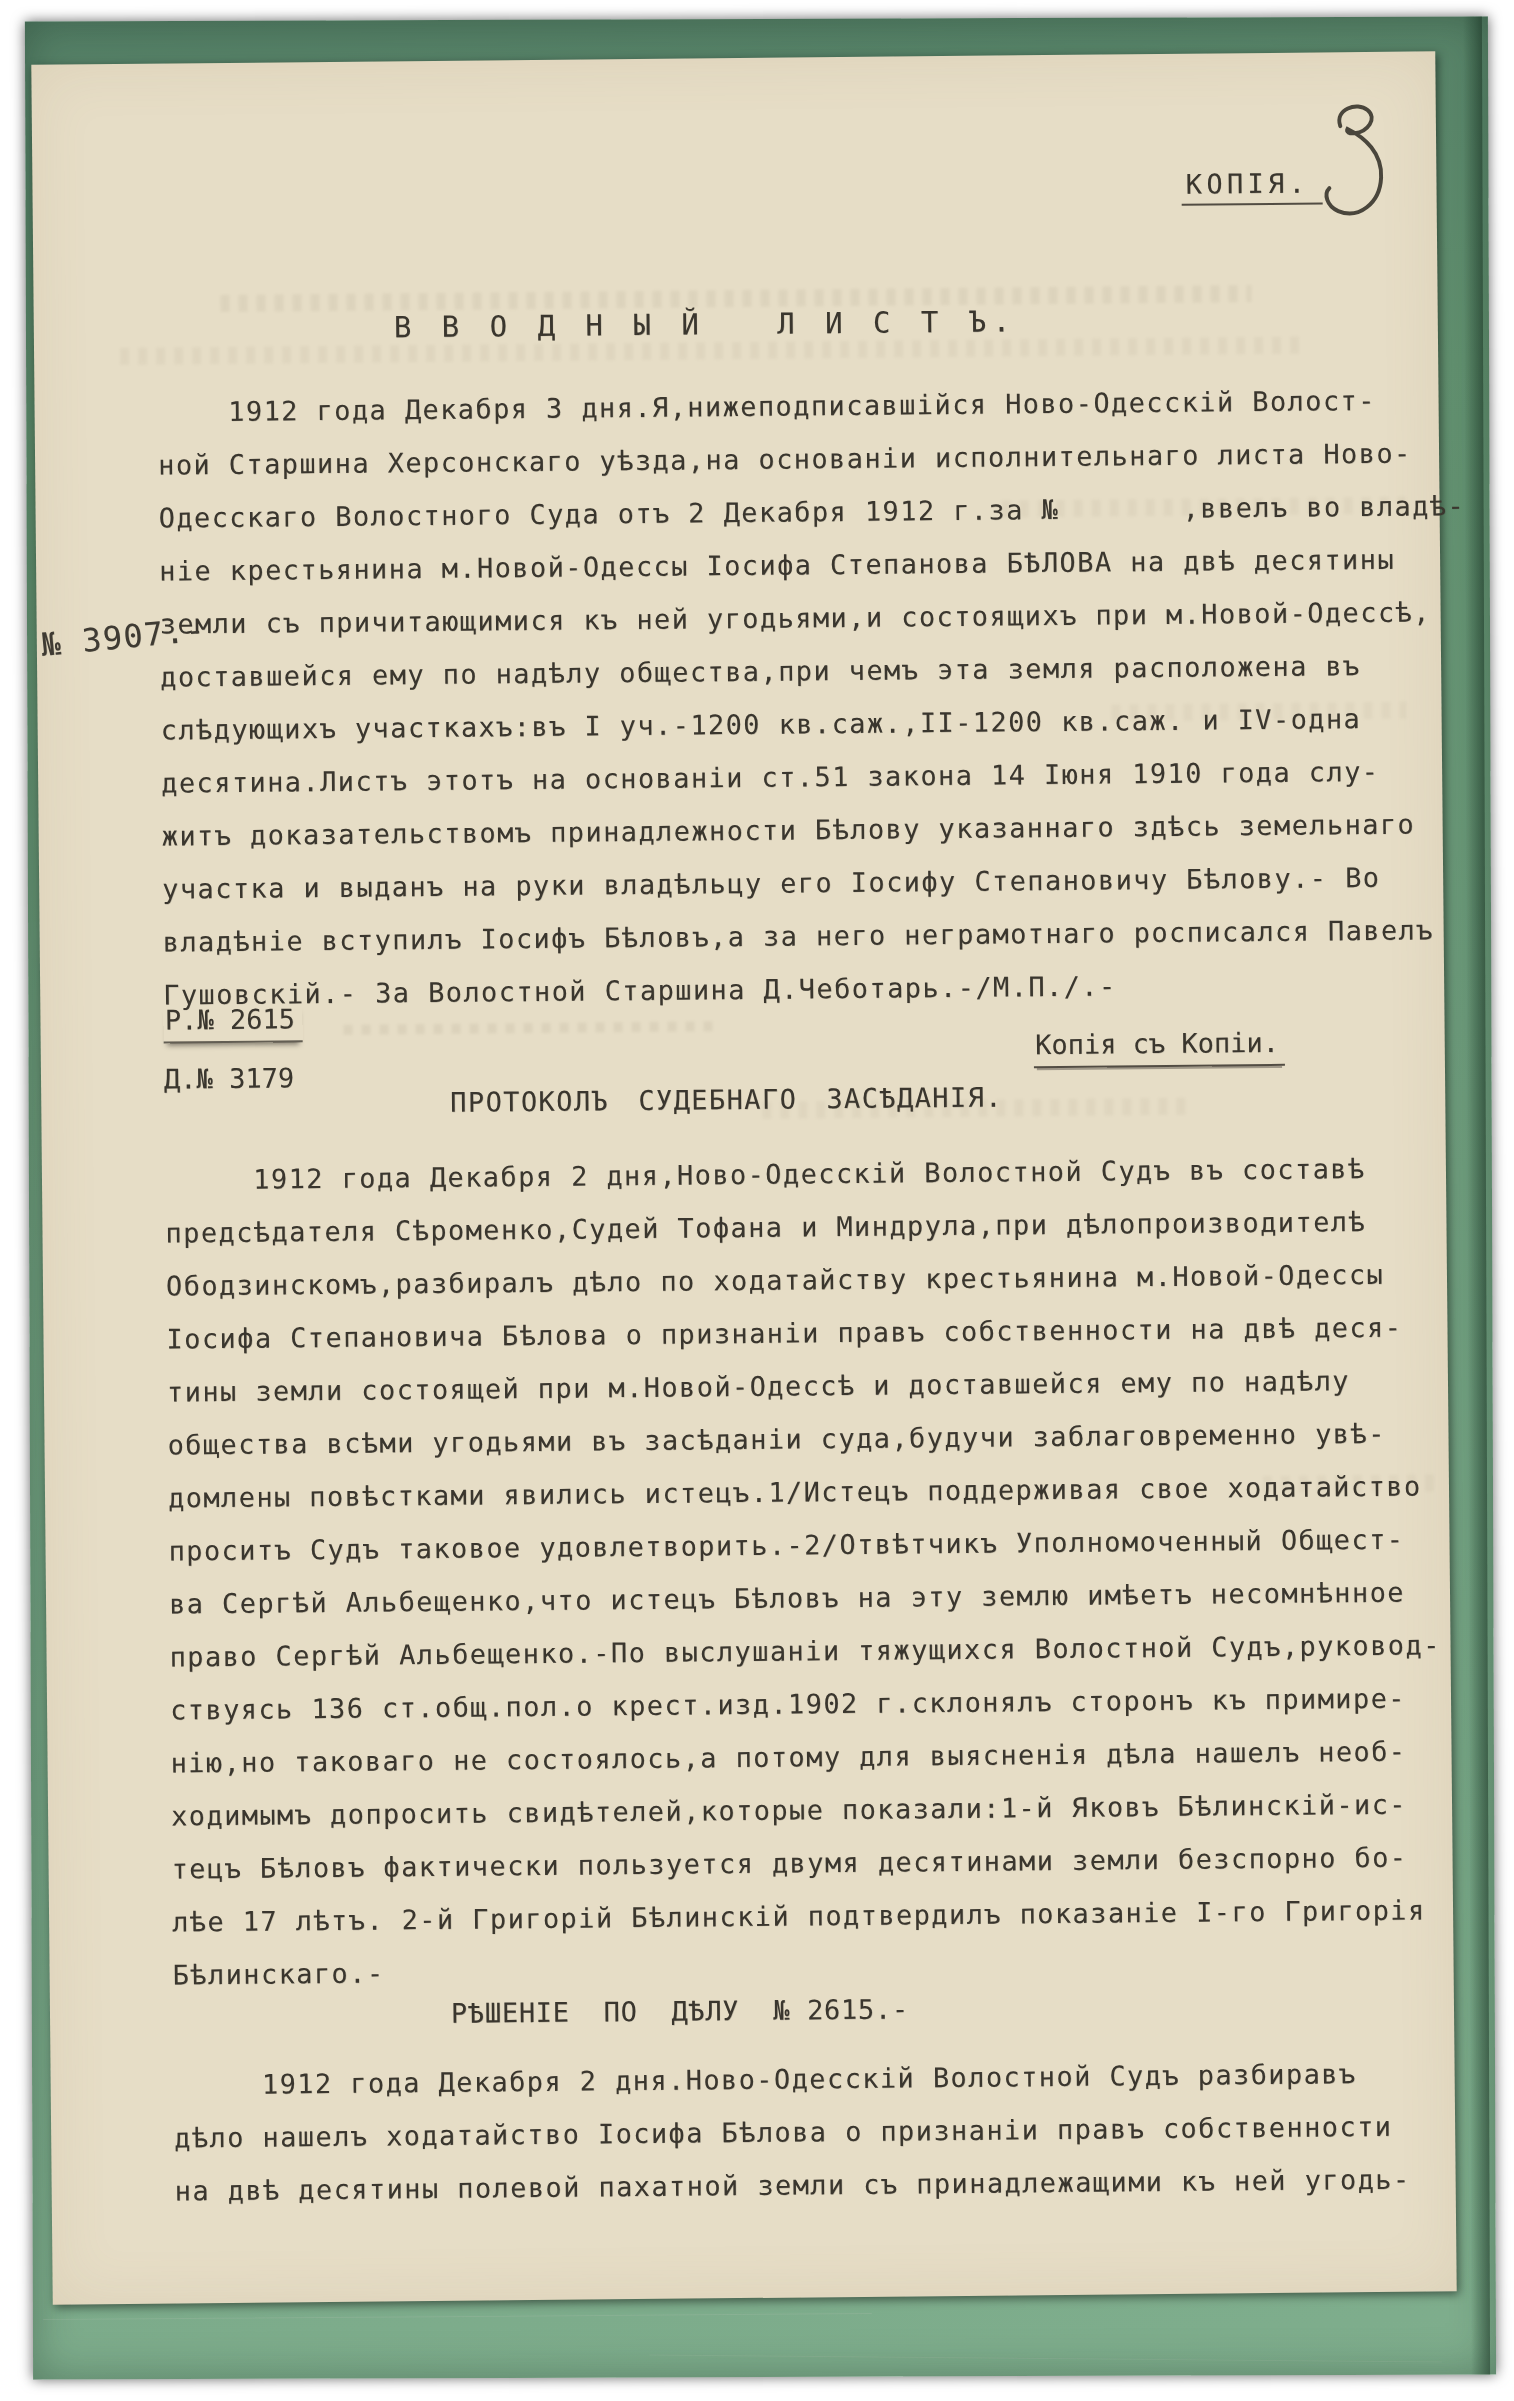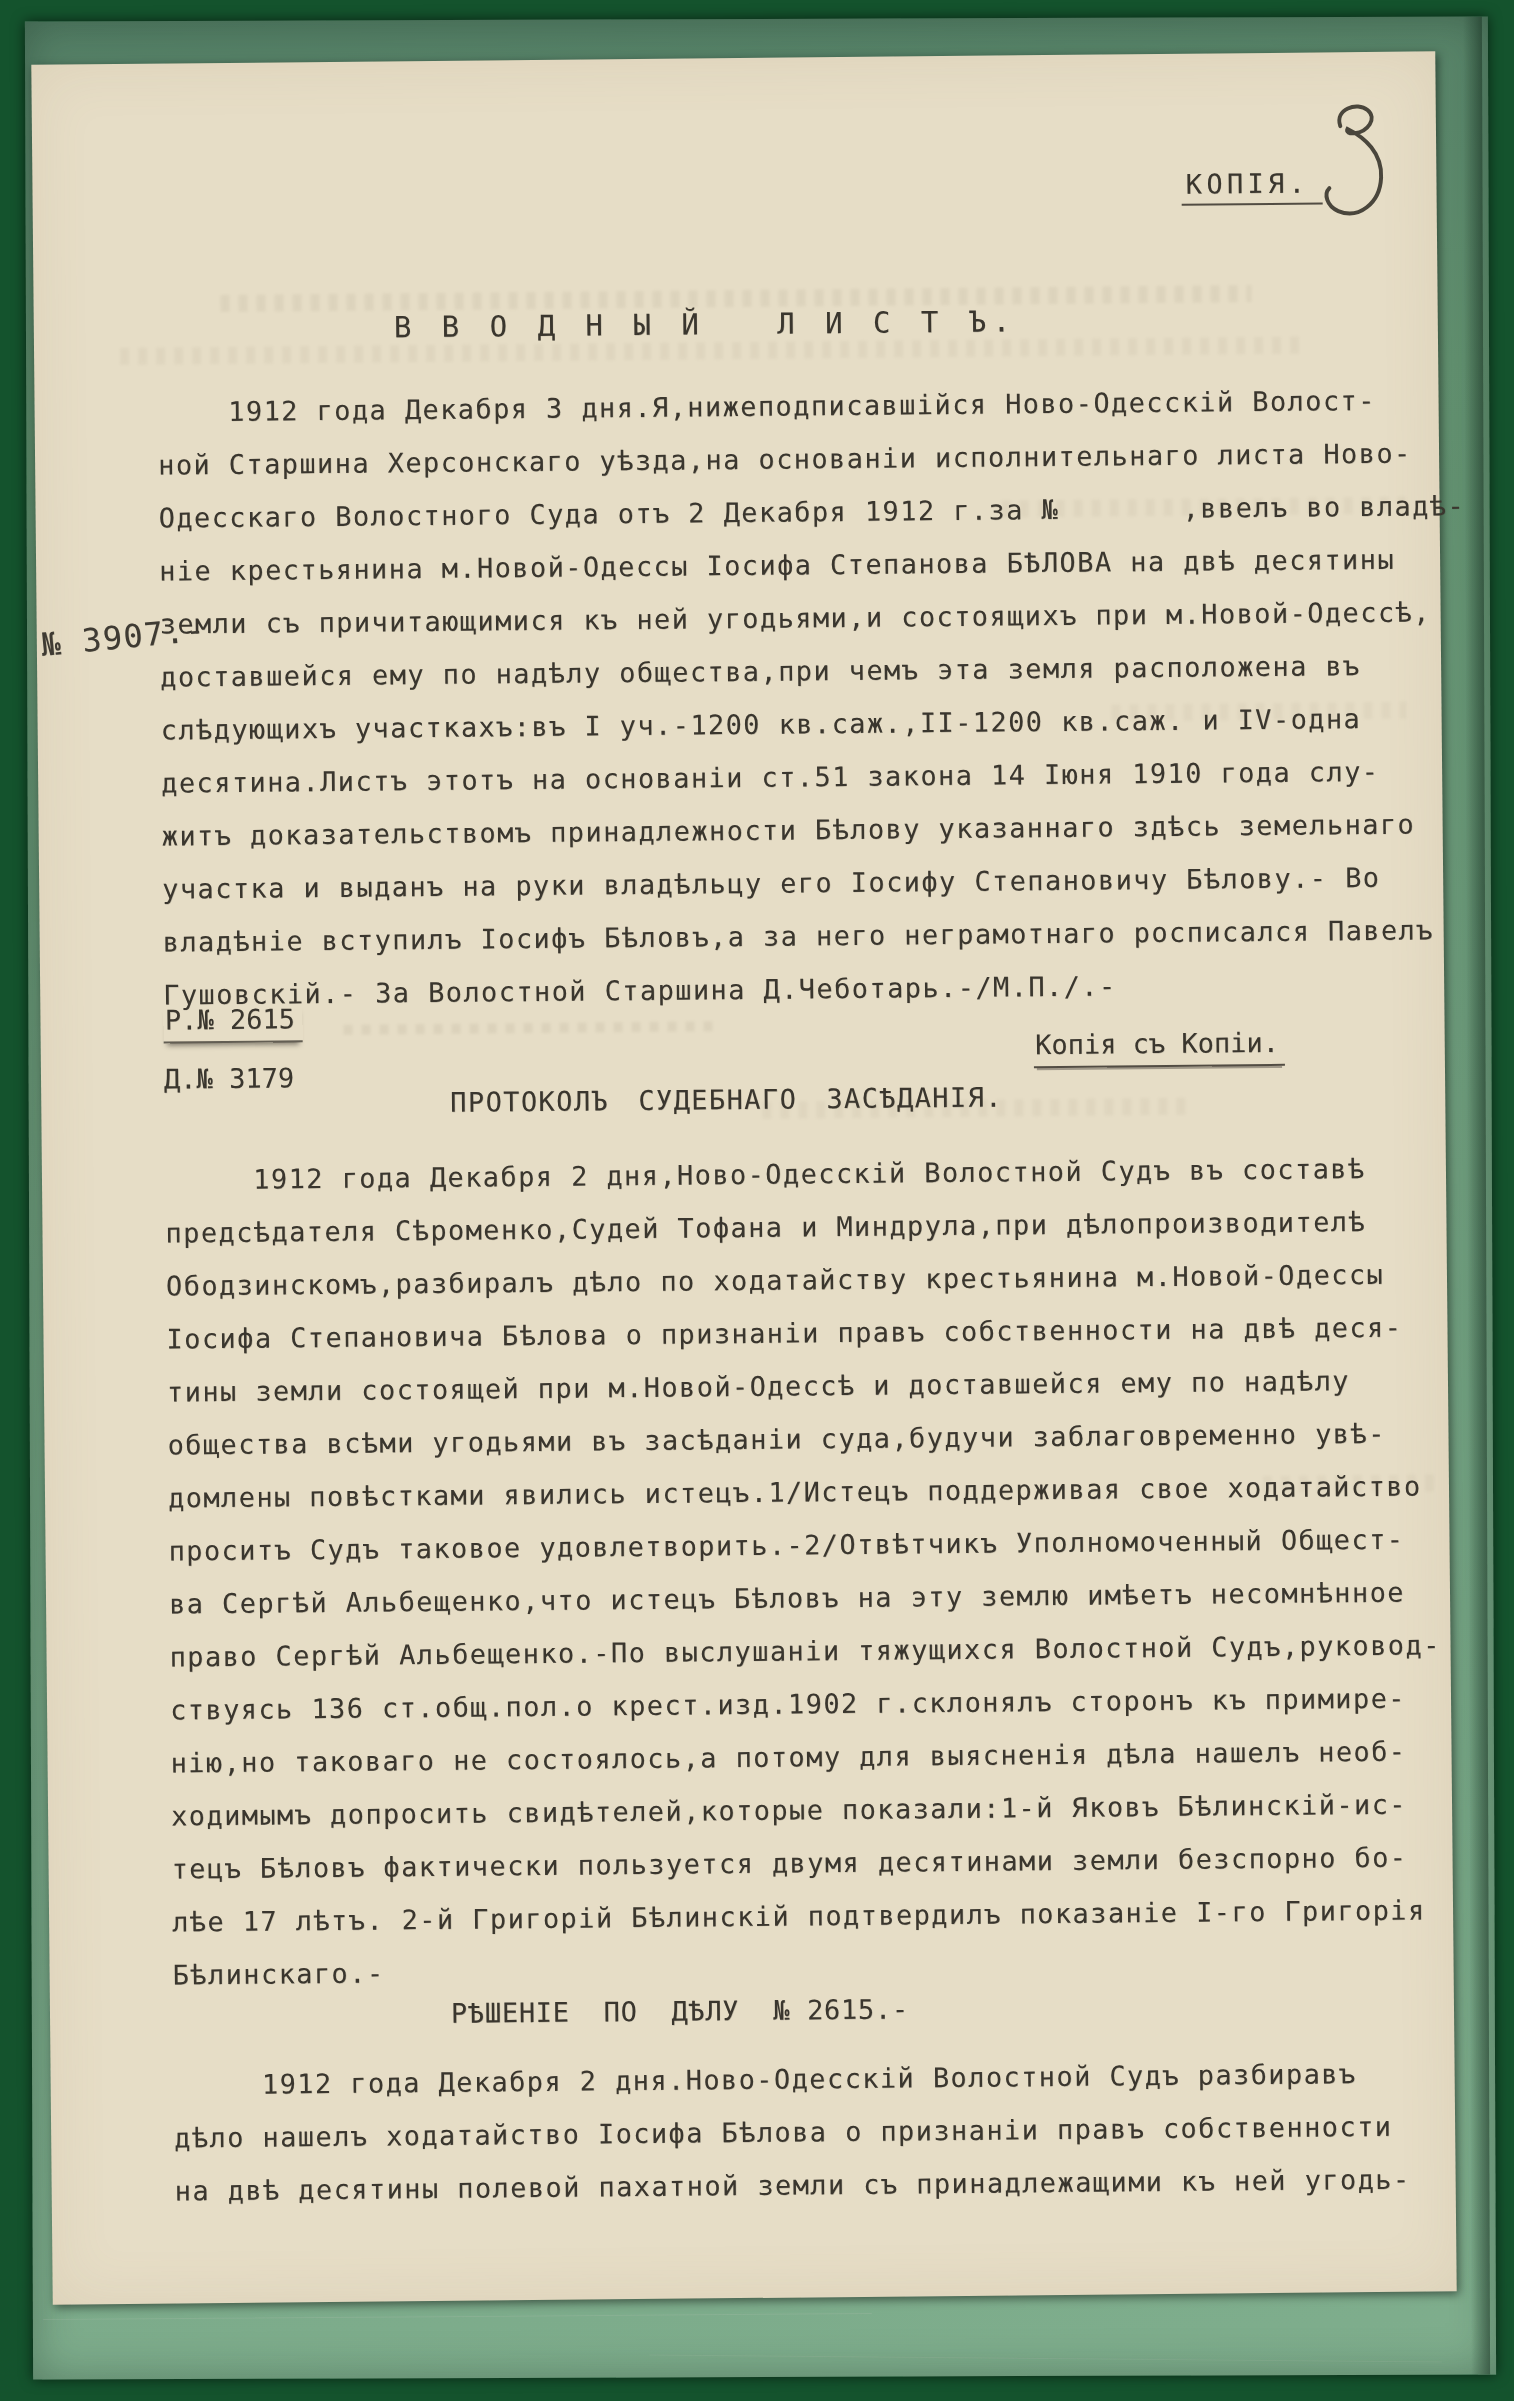--- a/index.html
+++ b/index.html
@@ -1,18 +1,18 @@
 <!DOCTYPE html>
 <html style="font-size:11.5px"><head>
 <meta charset="utf-8">
 <style>
   html,body{margin:0;padding:0;background:#0b0a08;}
   #scene{
     position:relative;width:1515px;height:2401px;overflow:hidden;
-    background:#14532d;
+    background:#ffffff;
     font-family:"DejaVu Sans Mono","DejaVu Serif","DejaVu Sans",monospace;
   }
   
   .backing{
     position:absolute;left:29px;top:19px;width:1463px;height:2358px;
     transform:rotate(-0.2deg);
     background:linear-gradient(176deg,#547f66 0%,#61906f 18%,#6c9a7a 45%,#74a383 72%,#7fae8d 100%);
     box-shadow:inset 0 0 43px rgba(20,40,28,.35), 0 0 13px rgba(0,0,0,.6);
   }
   .backing::after{ 

